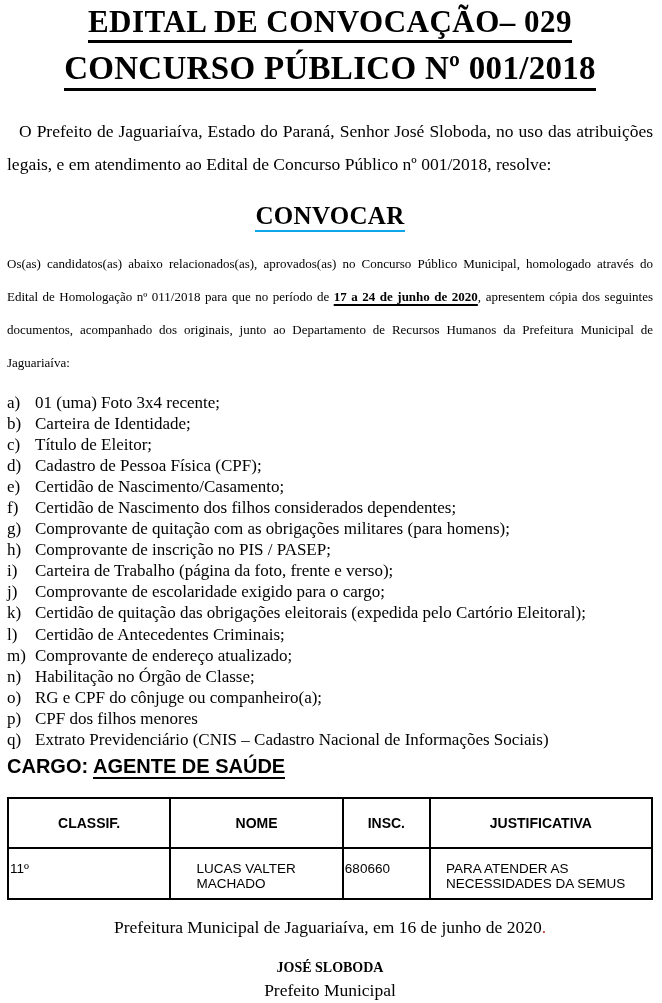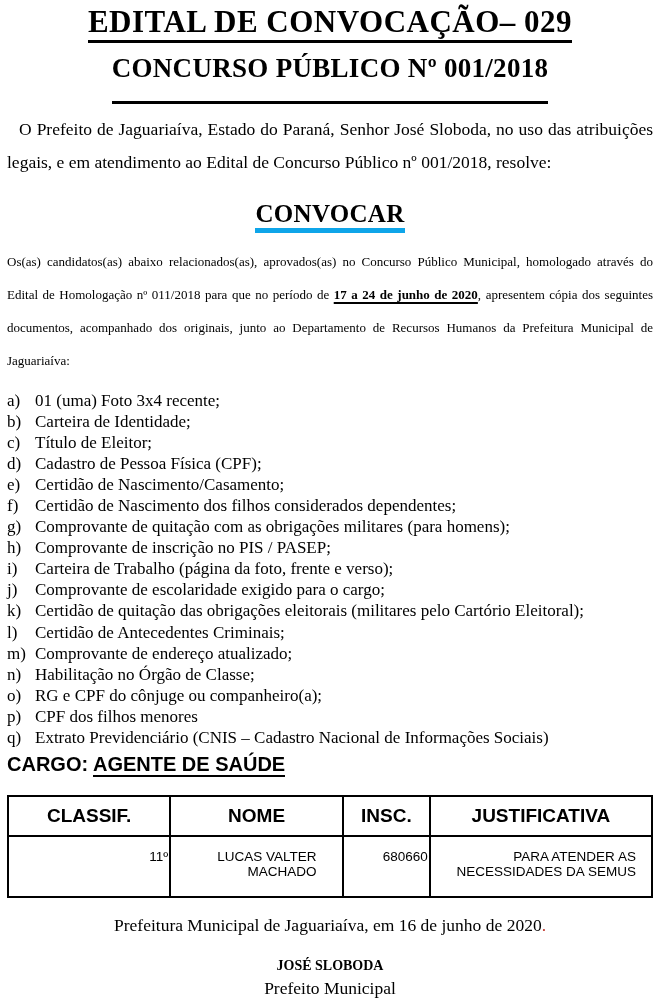--- a/index.html
+++ b/index.html
@@ -23,42 +23,42 @@
     border-bottom: 3px solid #000;
     padding-bottom: 1px;
     letter-spacing: 0.5px;
   }
   .doc-subtitle {
     text-align: center;
     margin-top: 7px;
     line-height: 32px;
   }
   .doc-subtitle .t2 {
-    font-size: 27px; font-weight: bold;
+    font-size: 33px; font-weight: bold;
     border-bottom: 3px solid #000;
-    padding-bottom: 18px;
+    padding-bottom: 2px;
     letter-spacing: 0.3px;
   }
 
   .intro {
     margin-top: 25px;
     font-size: 17.5px;
     line-height: 33px;
     text-align: justify;
     text-indent: 12px;
   }
 
   .convocar {
     text-align: center;
     margin-top: 1px;
     line-height: 34px;
   }
   .convocar span {
     font-size: 25px; font-weight: bold;
-    border-bottom: 5px solid #0ea5e9;
+    border-bottom: 2px solid #0ea5e9;
     padding-bottom: 1px;
     letter-spacing: 0.3px;
   }
 
   .para2 {
     margin-top: 11px;
     font-size: 13px;
     line-height: 33px;
     text-align: justify;
   }
@@ -91,34 +91,34 @@
   }
 
   table.roster {
     margin-top: 22px;
     width: 646px;
     border-collapse: collapse;
     font-family: "Liberation Sans", "DejaVu Sans", sans-serif;
   }
   table.roster th {
     border: 2px solid #000;
-    font-size: 19px;
+    font-size: 14px;
     font-weight: bold;
     height: 36px;
-    padding: 8px 2px;
+    padding: 16px 2px;
     text-align: center;
   }
   table.roster td {
     border: 2px solid #000;
     font-size: 13.5px;
     line-height: 15px;
-    height: 61px;
+    height: 51px;
     vertical-align: top;
     padding-top: 12px;
-    text-align: right;
+    text-align: left;
   }
   .col-classif { width: 25.2%; }
   .col-nome    { width: 26.8%; }
   .col-insc    { width: 13.5%; }
   .col-justif  { width: 34.5%; }
   .cell-inner-nome   { max-width: 120px; margin: 0 auto; }
   .cell-inner-justif { max-width: 190px; margin: 0 auto; }
 
   .date-line {
     margin-top: 16px;
@@ -190,21 +190,21 @@
     <div class="doc-item">
         <span class="doc-letter">i)</span>
         <span class="doc-text">Carteira de Trabalho (página da foto, frente e verso);</span>
       </div>
     <div class="doc-item">
         <span class="doc-letter">j)</span>
         <span class="doc-text">Comprovante de escolaridade exigido para o cargo;</span>
       </div>
     <div class="doc-item">
         <span class="doc-letter">k)</span>
-        <span class="doc-text">Certidão de quitação das obrigações eleitorais (militares pelo Cartório Eleitoral);</span>
+        <span class="doc-text">Certidão de quitação das obrigações eleitorais (expedida pelo Cartório Eleitoral);</span>
       </div>
     <div class="doc-item">
         <span class="doc-letter">l)</span>
         <span class="doc-text">Certidão de Antecedentes Criminais;</span>
       </div>
     <div class="doc-item">
         <span class="doc-letter">m)</span>
         <span class="doc-text">Comprovante de endereço atualizado;</span>
       </div>
     <div class="doc-item">

